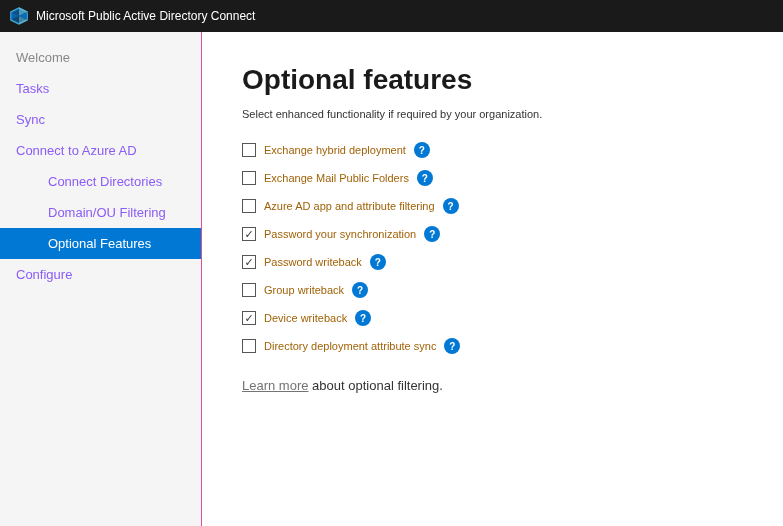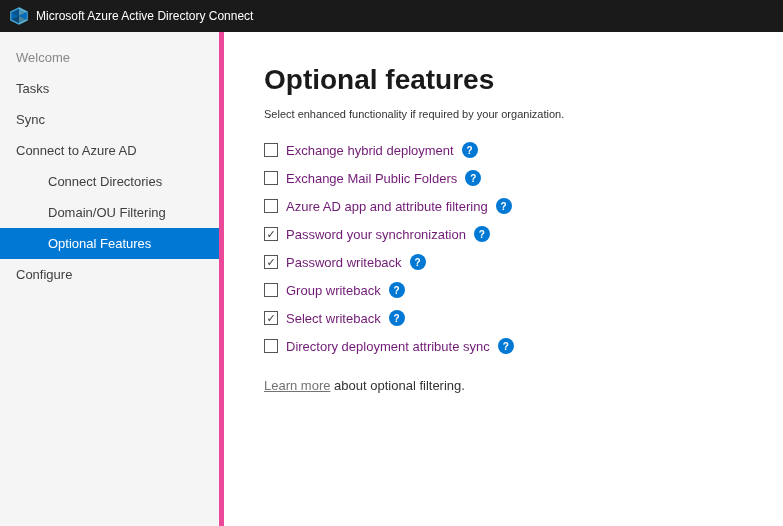--- a/index.html
+++ b/index.html
@@ -21,30 +21,30 @@
     }
 
     
     .main-layout {
       display: flex;
       height: calc(526px - 32px);
     }
 
     
     .sidebar {
-      width: 224px;
+      width: 202px;
       background: #f5f5f5;
-      border-right: 5px solid #ec4899;
+      border-right: 1px solid #ec4899;
       padding-top: 10px;
       flex-shrink: 0;
     }
     .sidebar-item {
       padding: 8px 16px;
       cursor: pointer;
-      color: #404040;
+      color: #8b5cf6;
       font-size: 13px;
     }
     .sidebar-item.active {
       background: #0078d4;
       color: #fff;
     }
     .sidebar-item.muted {
       color: #888;
     }
     .sidebar-item.sub {
@@ -96,22 +96,22 @@
       background: #fff;
       border-color: #555;
     }
     .feature-checkbox.checked::after {
       content: '✓';
       font-size: 11px;
       color: #333;
       line-height: 1;
     }
     .feature-label {
-      font-size: 13px;
-      color: #701a75;
+      font-size: 11px;
+      color: #a16207;
     }
     .help-icon {
       display: inline-flex;
       align-items: center;
       justify-content: center;
       width: 16px;
       height: 16px;
       background: #0078d4;
       border-radius: 50%;
       color: #fff;
@@ -145,21 +145,21 @@
 <div class="titlebar">
   <svg class="azure-logo" viewBox="0 0 18 18" xmlns="http://www.w3.org/2000/svg">
     <polygon points="9,1 17,5 17,13 9,17 1,13 1,5" fill="none" stroke="#59b4d9" stroke-width="1.5"></polygon>
     <polygon points="9,1 17,5 9,9" fill="#59b4d9" opacity="0.8"></polygon>
     <polygon points="9,9 17,5 17,13" fill="#0078d4" opacity="0.9"></polygon>
     <polygon points="9,9 17,13 9,17" fill="#59b4d9" opacity="0.7"></polygon>
     <polygon points="9,1 9,9 1,5" fill="#0078d4" opacity="0.6"></polygon>
     <polygon points="1,5 9,9 1,13" fill="#0078d4" opacity="0.8"></polygon>
     <polygon points="9,9 1,13 9,17" fill="#0078d4" opacity="0.5"></polygon>
   </svg>
-  <span class="titlebar-text">Microsoft Azure Active Directory Connect</span>
+  <span class="titlebar-text">Microsoft Public Active Directory Connect</span>
 </div>
 
 <div class="main-layout">
 
   <div class="sidebar">
     <div class="sidebar-item muted">Welcome</div>
     <div class="sidebar-item">Tasks</div>
     <div class="sidebar-item">Sync</div>
     <div class="sidebar-item">Connect to Azure AD</div>
     <div class="sidebar-item sub">Connect Directories</div>
@@ -205,21 +205,21 @@
       </div>
 
       <div class="feature-row">
         <div class="feature-checkbox"></div>
         <span class="feature-label">Group writeback</span>
         <span class="help-icon">?</span>
       </div>
 
       <div class="feature-row">
         <div class="feature-checkbox checked"></div>
-        <span class="feature-label">Select writeback</span>
+        <span class="feature-label">Device writeback</span>
         <span class="help-icon">?</span>
       </div>
 
       <div class="feature-row">
         <div class="feature-checkbox"></div>
         <span class="feature-label">Directory deployment attribute sync</span>
         <span class="help-icon">?</span>
       </div>
 
     </div>

